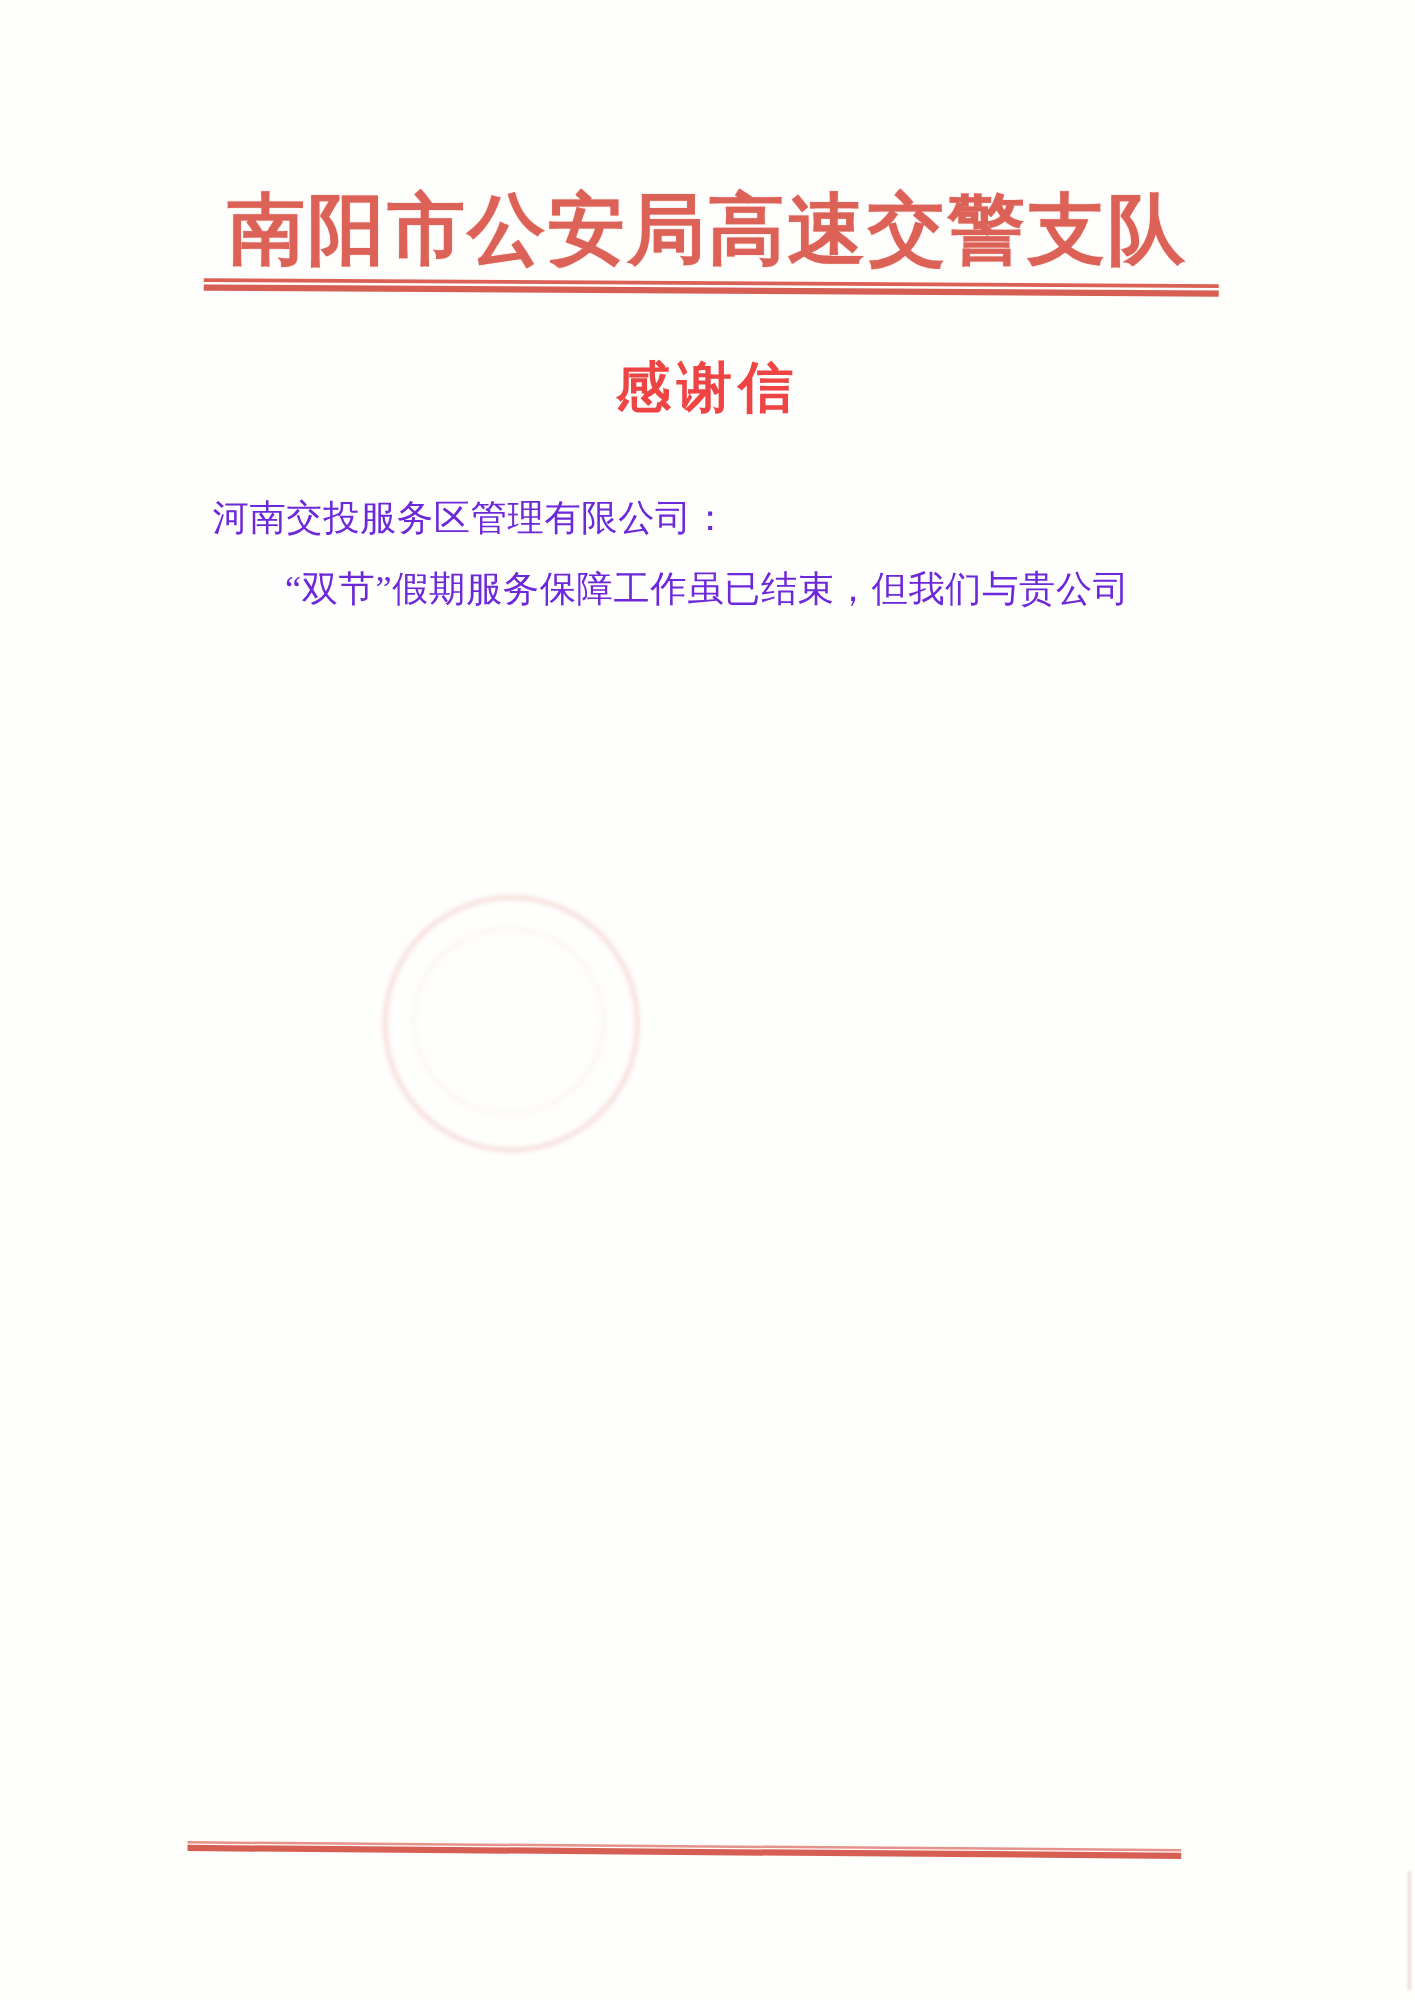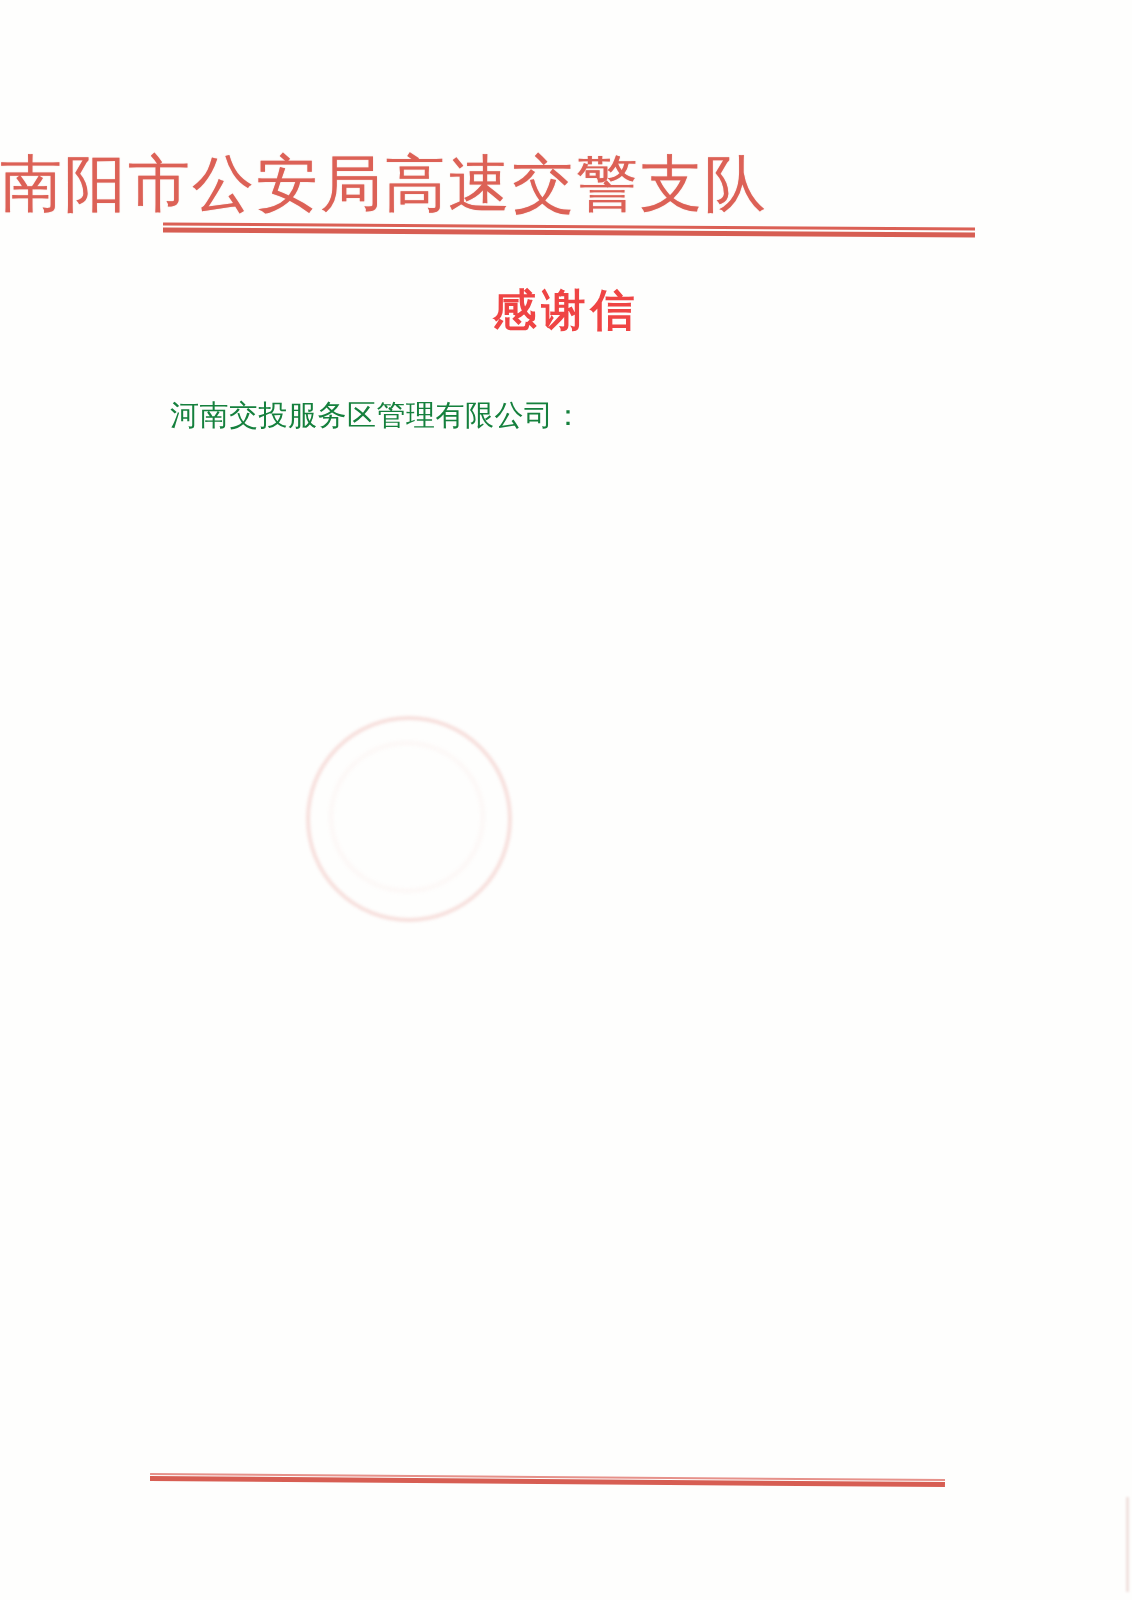--- a/index.html
+++ b/index.html
@@ -11,23 +11,23 @@
   .page {
     position: relative;
     width: 1132px; height: 1600px;
     background: #fefefd;
     overflow: hidden;
   }
   
   .agency-header {
     position: absolute;
     top: 142px; left: 0; width: 100%;
-    text-align: left;
+    text-align: center;
     font-size: 62px;
-    font-weight: normal;
+    font-weight: bold;
     color: #dc6156;
     letter-spacing: 2px;
     white-space: nowrap;
     text-shadow: 0 0 1px rgba(220,97,86,0.55);
   }
   
   .rule-top {
     position: absolute;
     left: 163px; top: 225px; width: 812px;
     transform: rotate(0.35deg);
@@ -43,21 +43,21 @@
     font-weight: bold;
     color: #ef4444;
     letter-spacing: 5px;
   }
   
   .letter-body {
     position: absolute;
     left: 170px; top: 387px; width: 757px;
     font-size: 29px;
     line-height: 57.4px;
-    color: #15803d;
+    color: #6d28d9;
     text-align: justify;
     letter-spacing: 0.5px;
   }
   .letter-body p { margin: 0; }
   .para { text-indent: 2em; }
   
   .seal-bleed {
     position: absolute;
     left: 306px; top: 716px;
     width: 198px; height: 198px;
@@ -104,20 +104,21 @@
     <div class="rule-thick"></div>
   </div>
 
   <div class="letter-title">感谢信</div>
 
   <div class="seal-bleed"></div>
   <div class="seal-bleed-inner"></div>
 
   <div class="letter-body">
     <p class="salutation">河南交投服务区管理有限公司：</p>
+    <p class="para">“双节”假期服务保障工作虽已结束，但我们与贵公司</p>
   </div>
 
   <div class="rule-bottom">
     <div class="rule-a"></div>
     <div class="rule-b"></div>
   </div>
 
   <div class="edge-streak"></div>
 
 </div>

